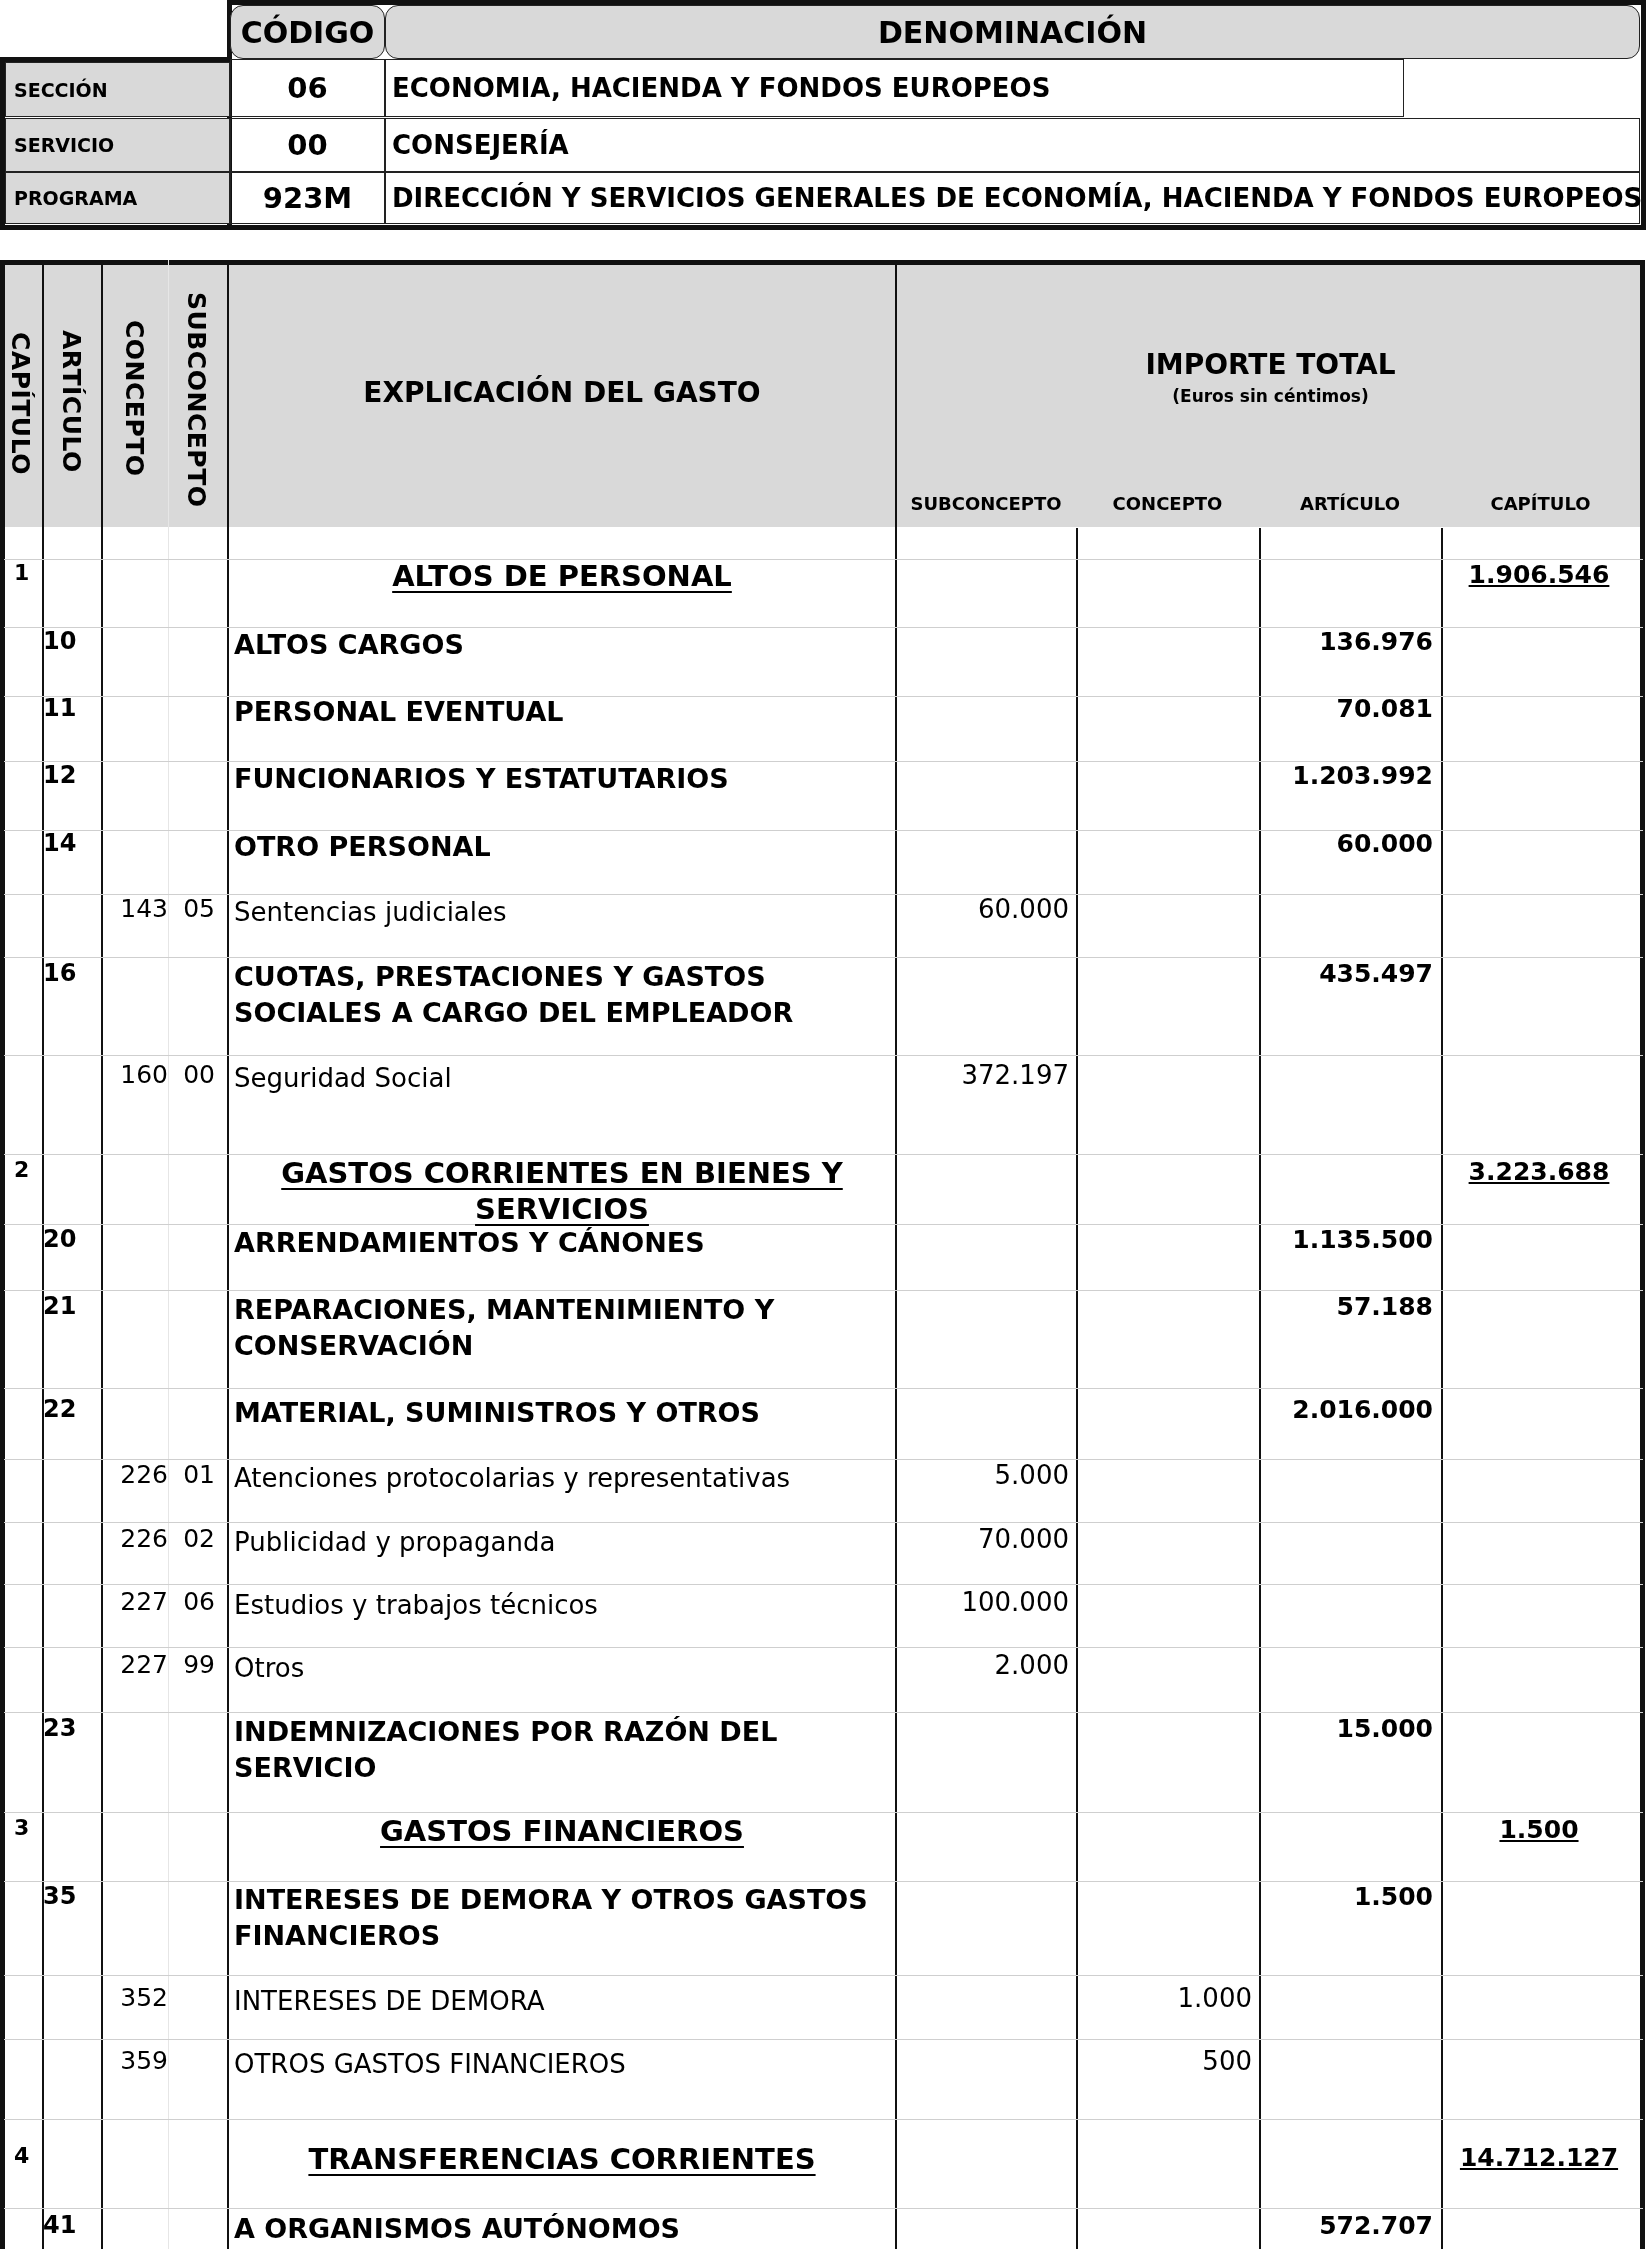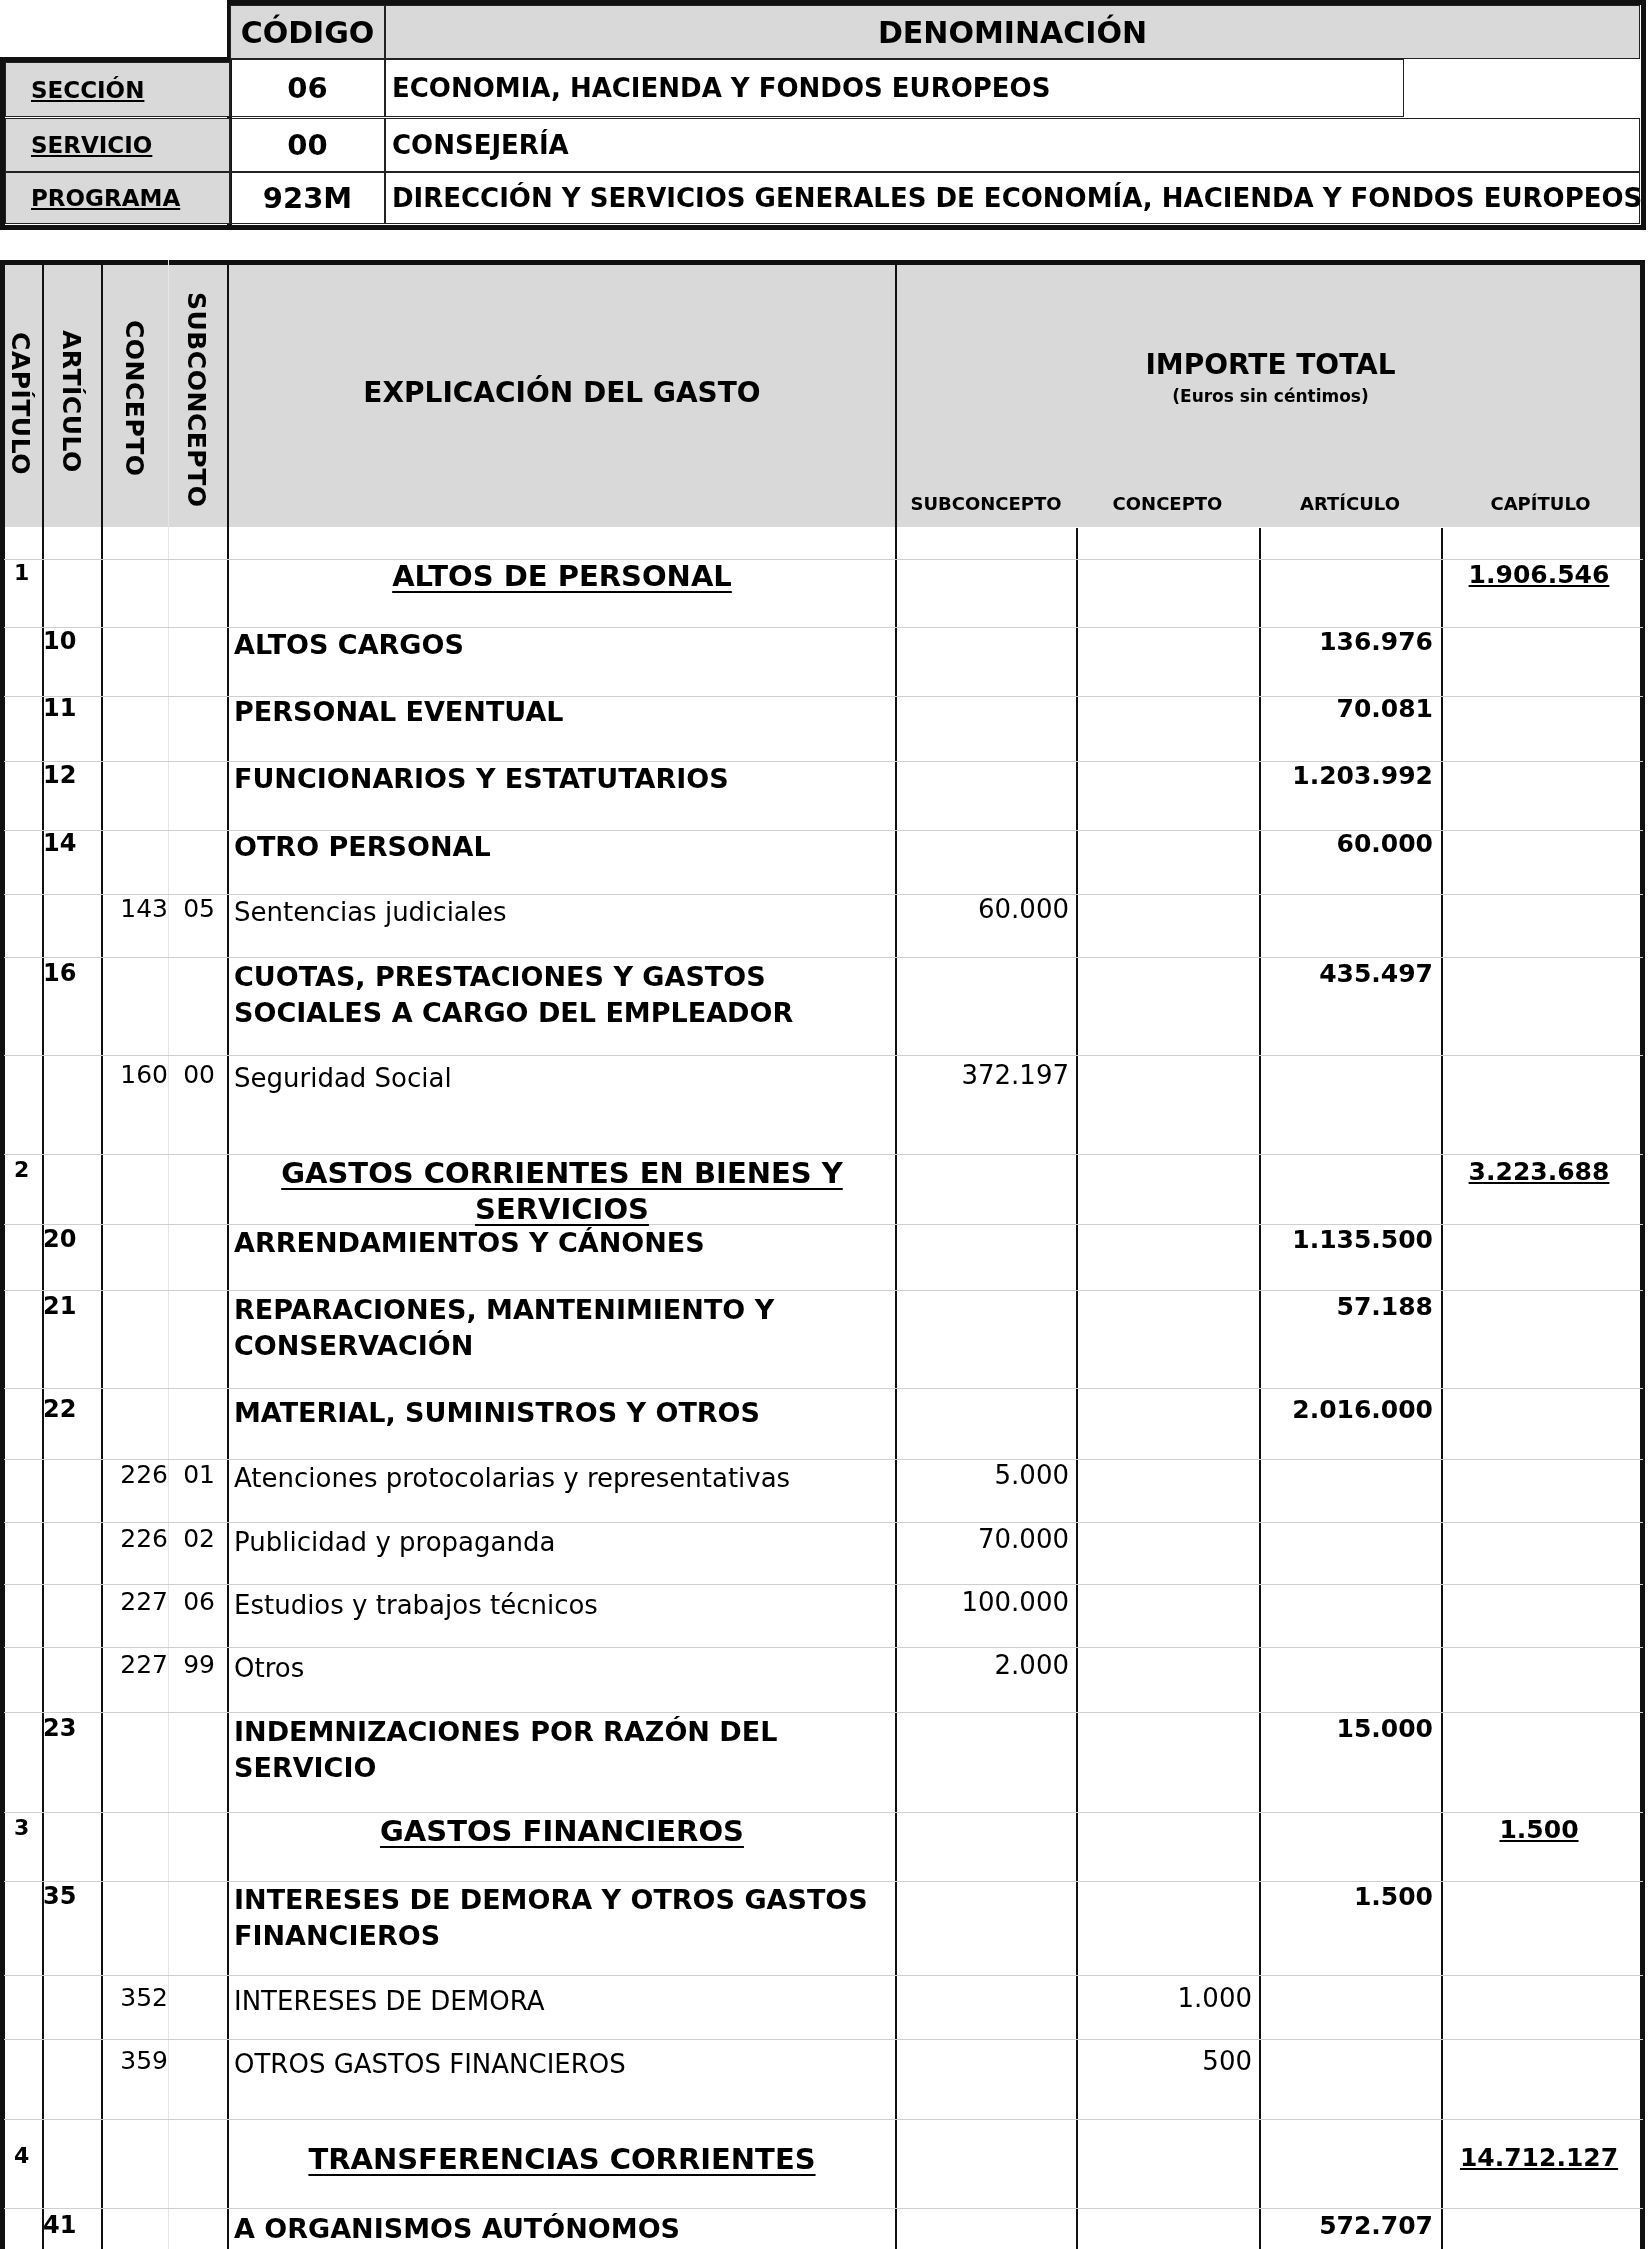--- a/index.html
+++ b/index.html
@@ -1,22 +1,22 @@
 <!DOCTYPE html>
 <html><head>
 <meta charset="utf-8">
 <style>
   html,body{margin:0;padding:0;background:#fff;}
   body{width:1649px;height:2249px;position:relative;overflow:hidden;font-family:"DejaVu Sans",sans-serif;color:#000;}
   .abs{position:absolute;box-sizing:border-box;}
   
   .tt-cell{position:absolute;box-sizing:border-box;border:1.5px solid #222;display:flex;align-items:center;}
   .gray{background:#d9d9d9;}
-  .tt-head{font-weight:bold;font-size:30px;justify-content:center;}
-  .tt-label{font-weight:bold;font-size:23px;padding-left:25px;text-decoration:underline;}
+  .tt-head{font-weight:bold;font-size:30px;justify-content:center;border-radius:13px;}
+  .tt-label{font-weight:bold;font-size:19px;padding-left:8px;}
   .tt-code{font-weight:bold;font-size:29px;justify-content:center;}
   .tt-den{font-weight:bold;font-size:26px;padding-left:6px;white-space:nowrap;}
   
   .vline{position:absolute;top:260px;bottom:0;width:2px;background:#111;}
   .hdr{position:absolute;left:0;top:260px;width:1645px;height:267px;background:#d9d9d9;border-top:5px solid #111;box-sizing:border-box;}
   .vtext{position:absolute;font-weight:bold;font-size:25px;writing-mode:vertical-rl;white-space:nowrap;letter-spacing:0.5px;}
   .h-expl{position:absolute;left:228px;width:668px;top:376px;text-align:center;font-weight:bold;font-size:28px;}
   .h-imp{position:absolute;left:896px;width:749px;top:348px;text-align:center;font-weight:bold;font-size:28px;}
   .h-imp-sub{position:absolute;left:896px;width:749px;top:386px;text-align:center;font-weight:bold;font-size:17px;}
   .h-sub{position:absolute;top:493px;font-weight:bold;font-size:18px;text-align:center;}

